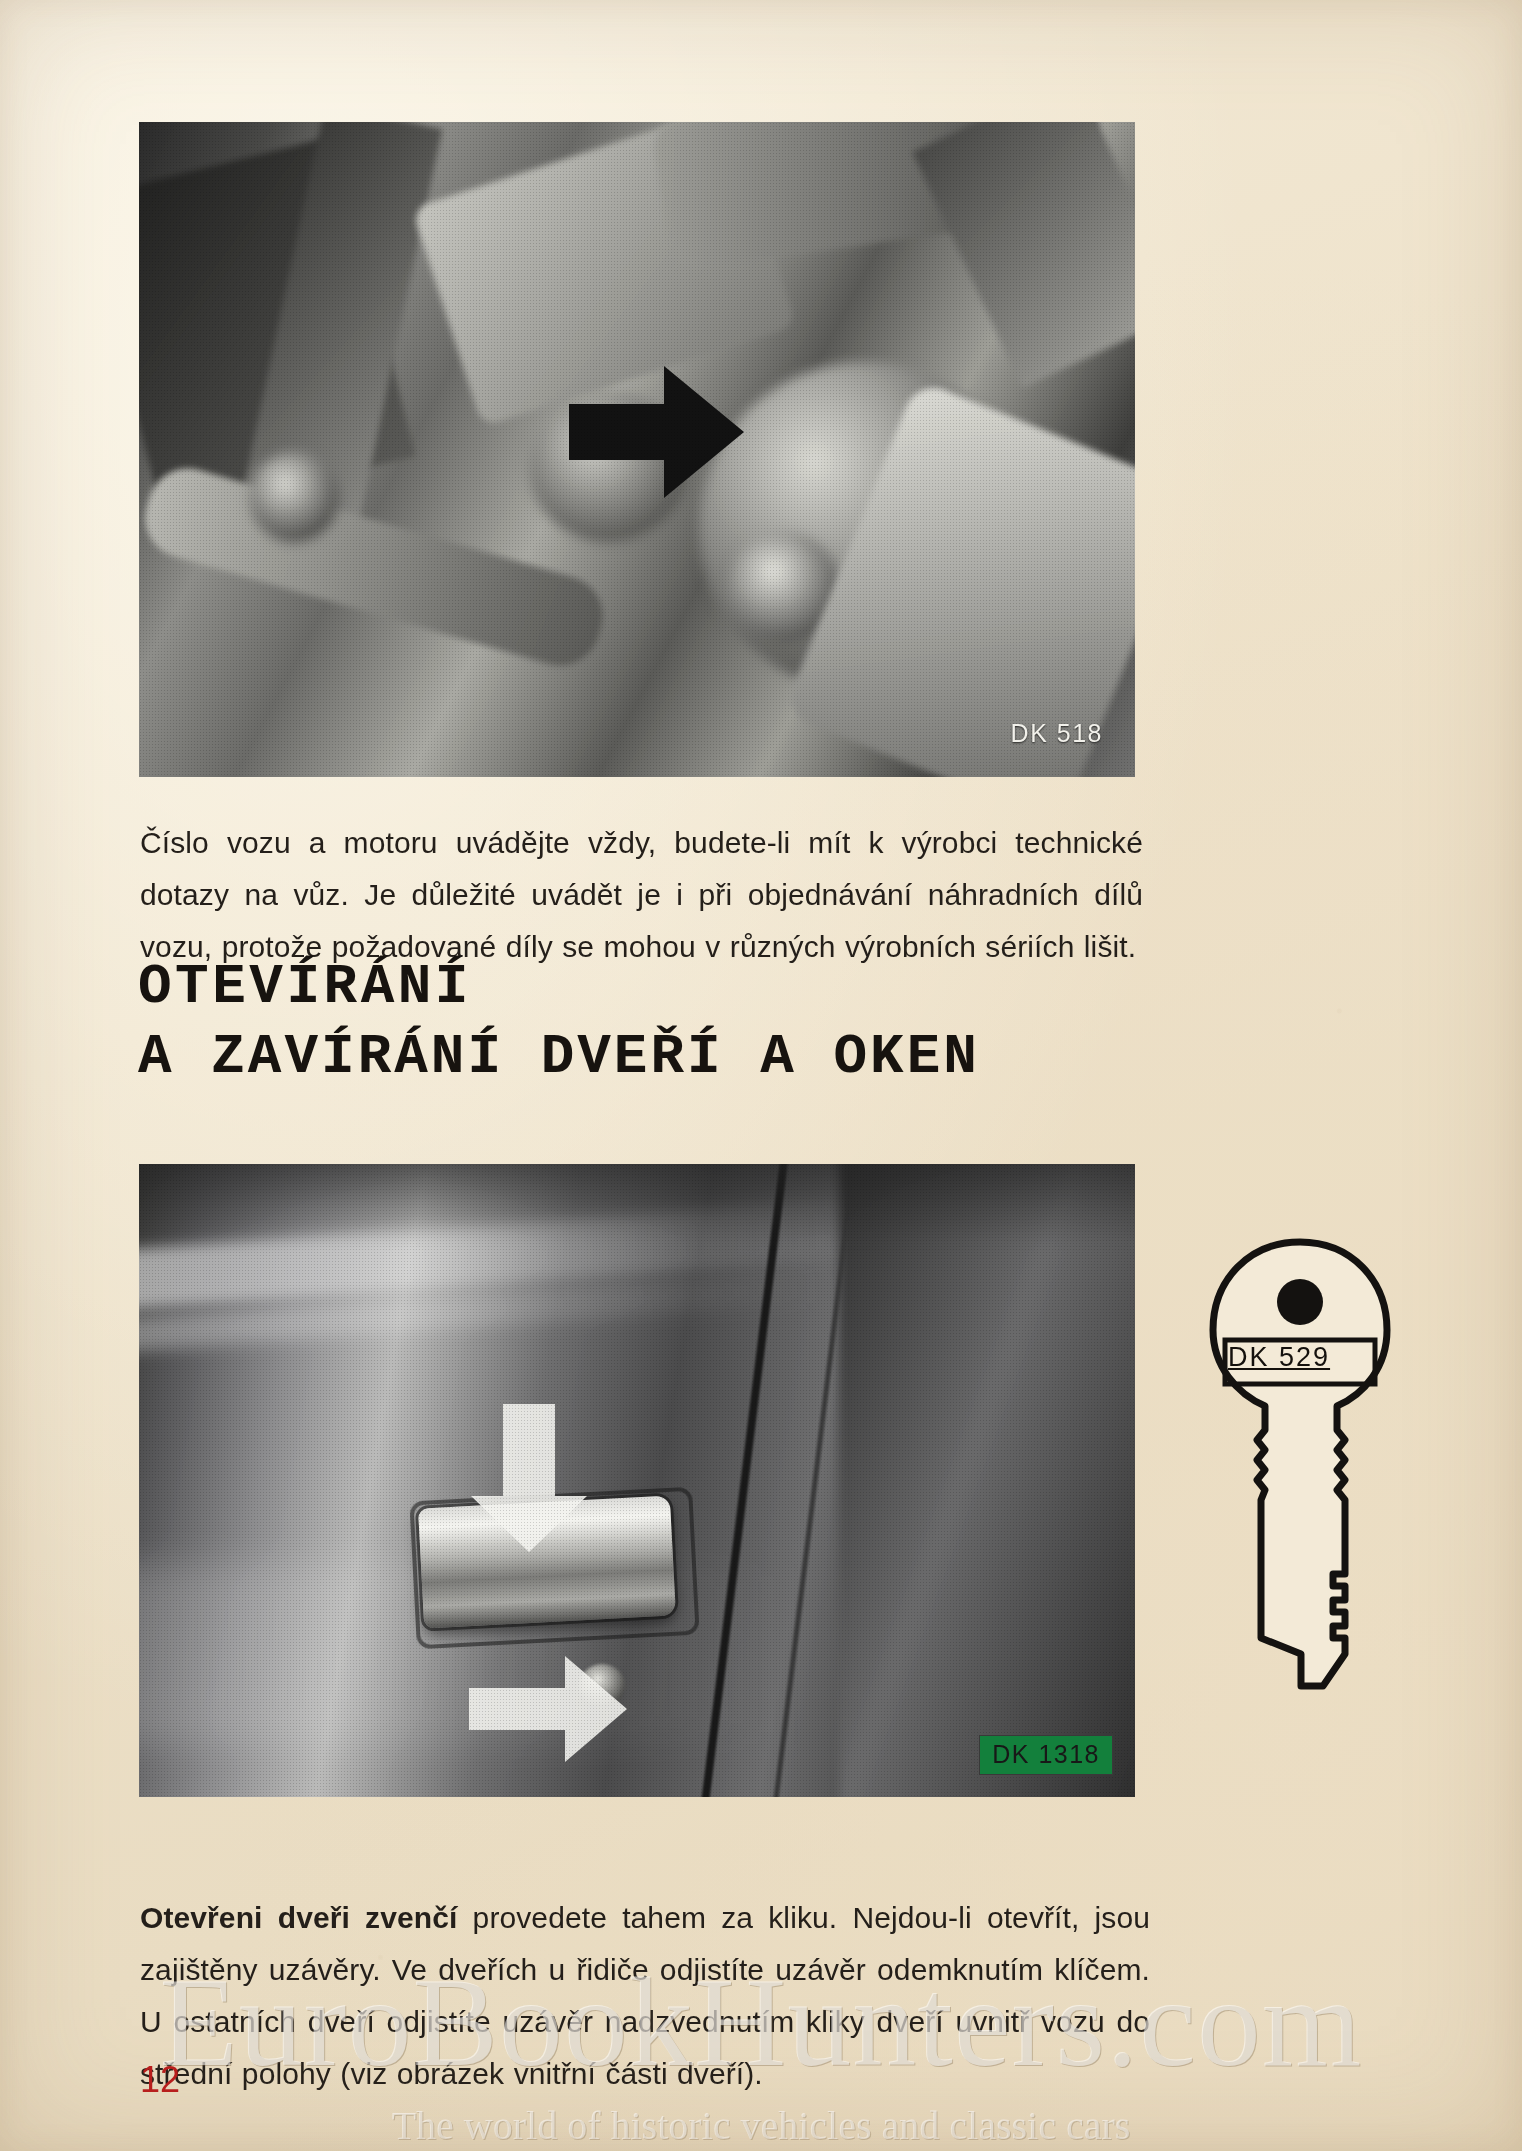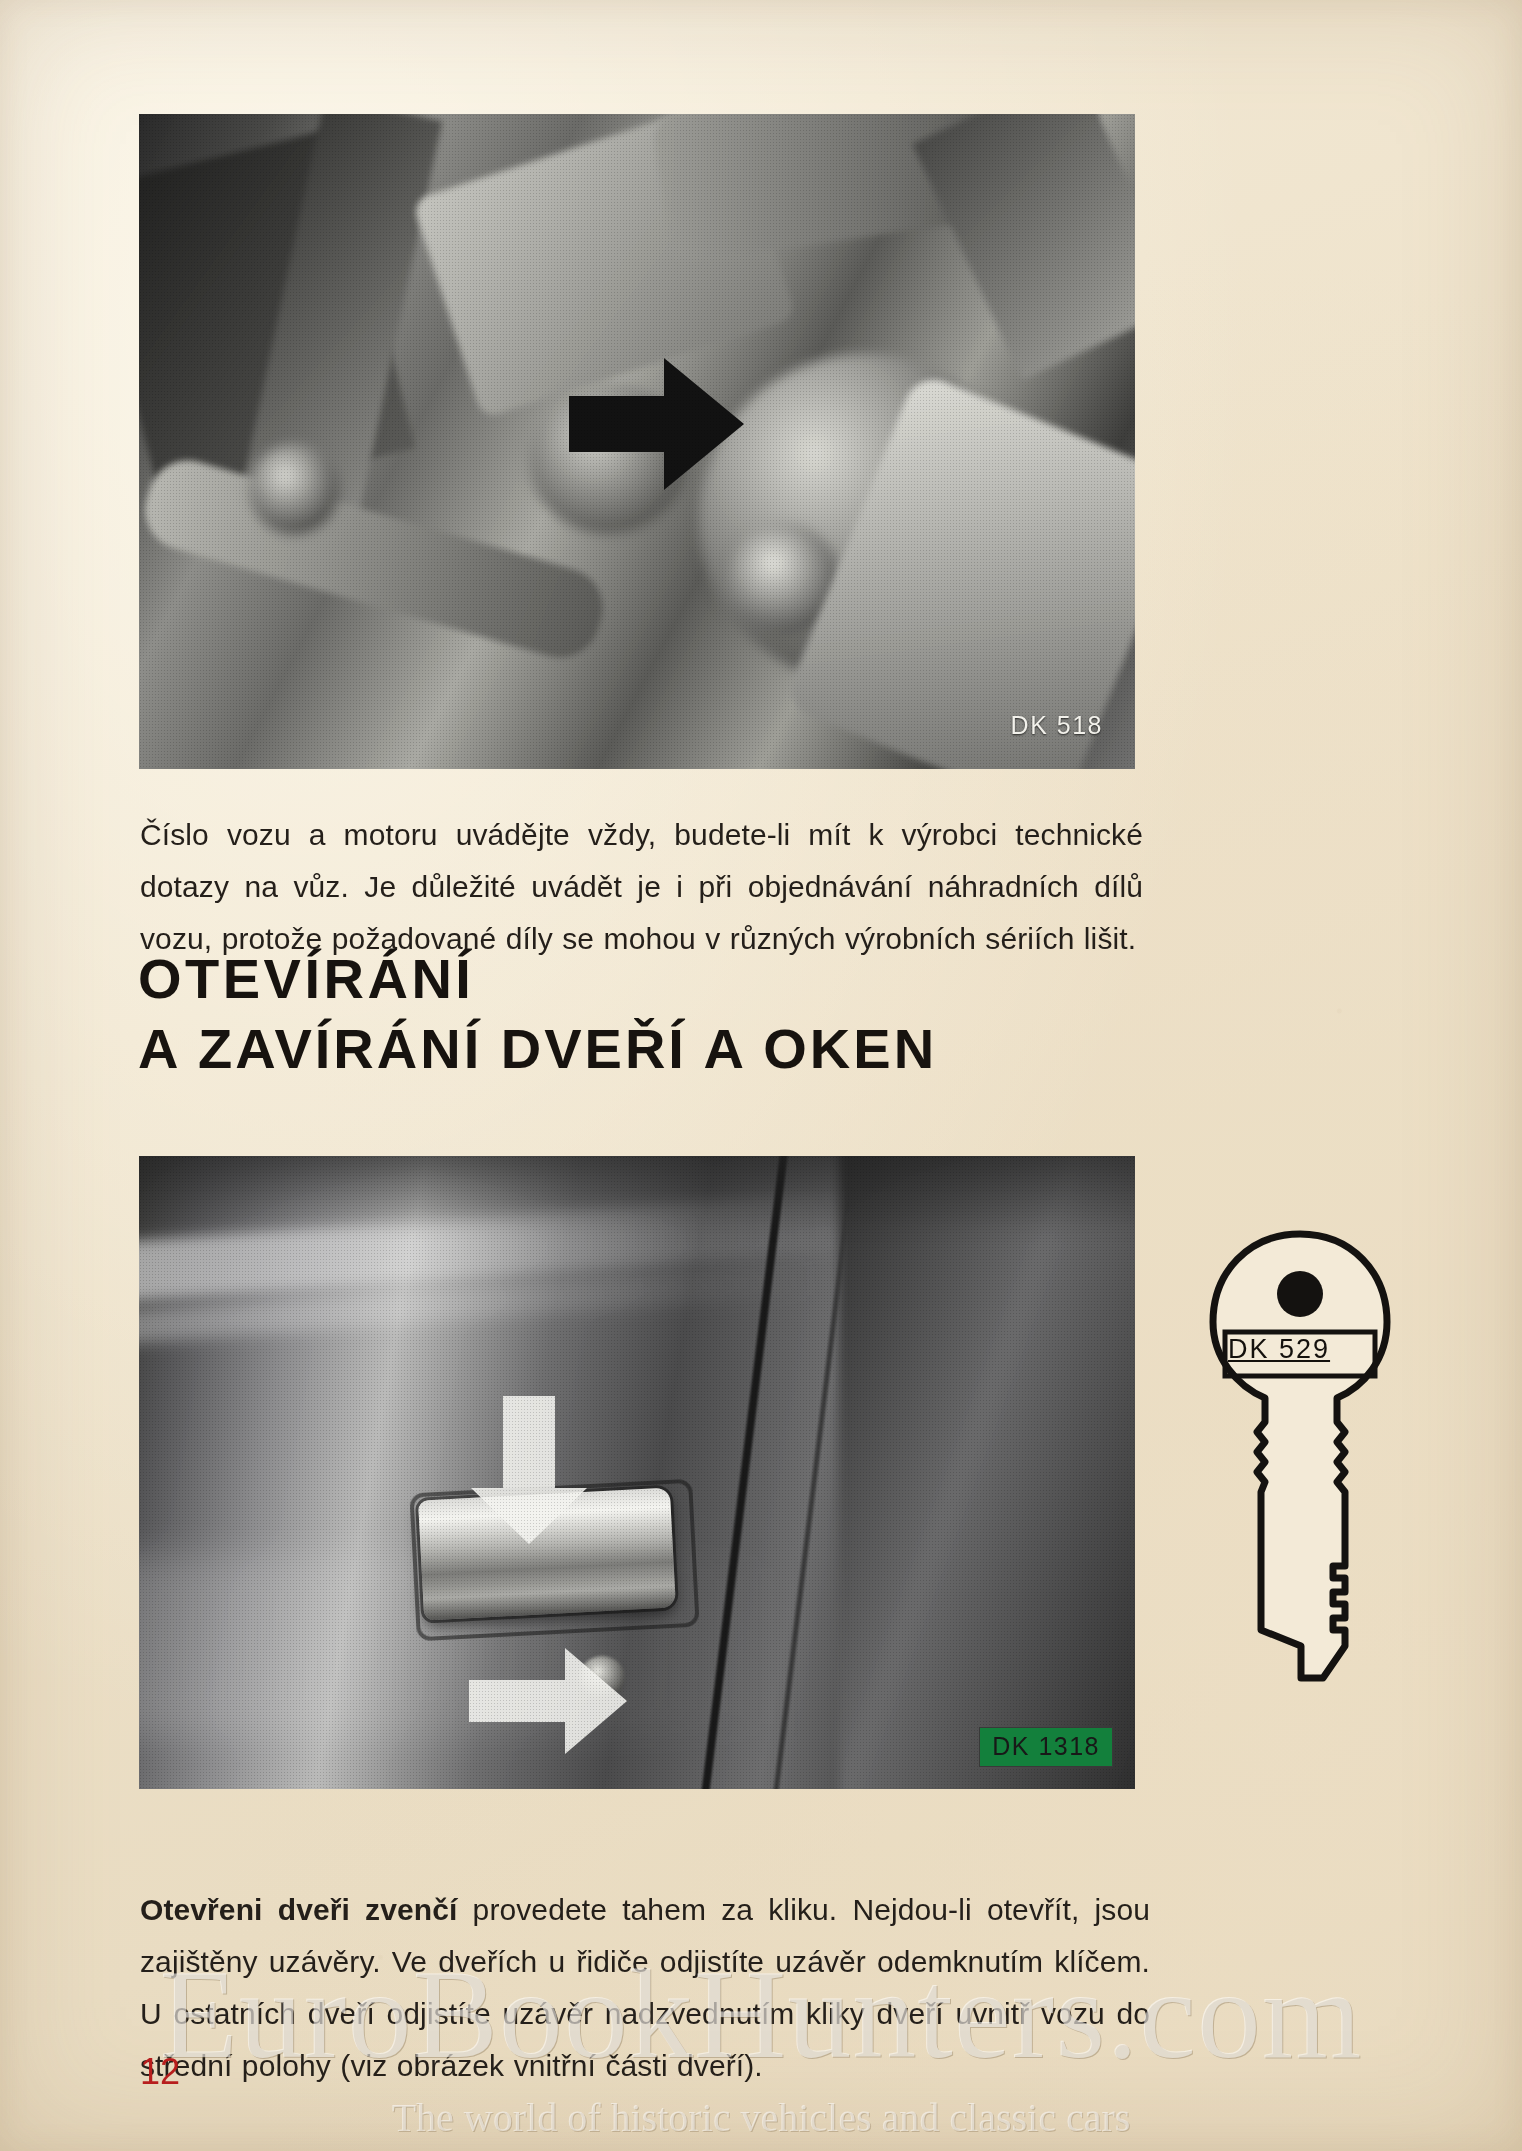--- a/index.html
+++ b/index.html
@@ -39,21 +39,21 @@
   }
   .edge-shadow {
     position: absolute;
     inset: 0;
     pointer-events: none;
     box-shadow: inset 0 0 120px rgba(150,120,80,0.22), inset 0 0 30px rgba(150,120,80,0.12);
   }
 
   .content {
     position: absolute;
-    left: 0; top: 4px;
+    left: 0; top: 12px;
     width: 1522px;
     height: 1750px;
   }
 
   
   .figure {
     position: absolute;
     background: #9b9b97;
     overflow: hidden;
     filter: contrast(1.02);
@@ -166,21 +166,21 @@
     font-weight: bold;
     margin-top: 29px;
   }
 
   .heading {
     position: absolute;
     left: 138px;
     top: 940px;
     width: 1150px;
     color: #17130f;
-    font-family: Liberation Sans, sans-serif;
+    font-family: Liberation Mono, monospace;
     font-weight: bold;
     font-size: 56px;
     line-height: 70px;
     letter-spacing: 3.5px;
   }
   .heading .l2 { letter-spacing: 3px; }
 
   
   .key-wrap {
     position: absolute;

